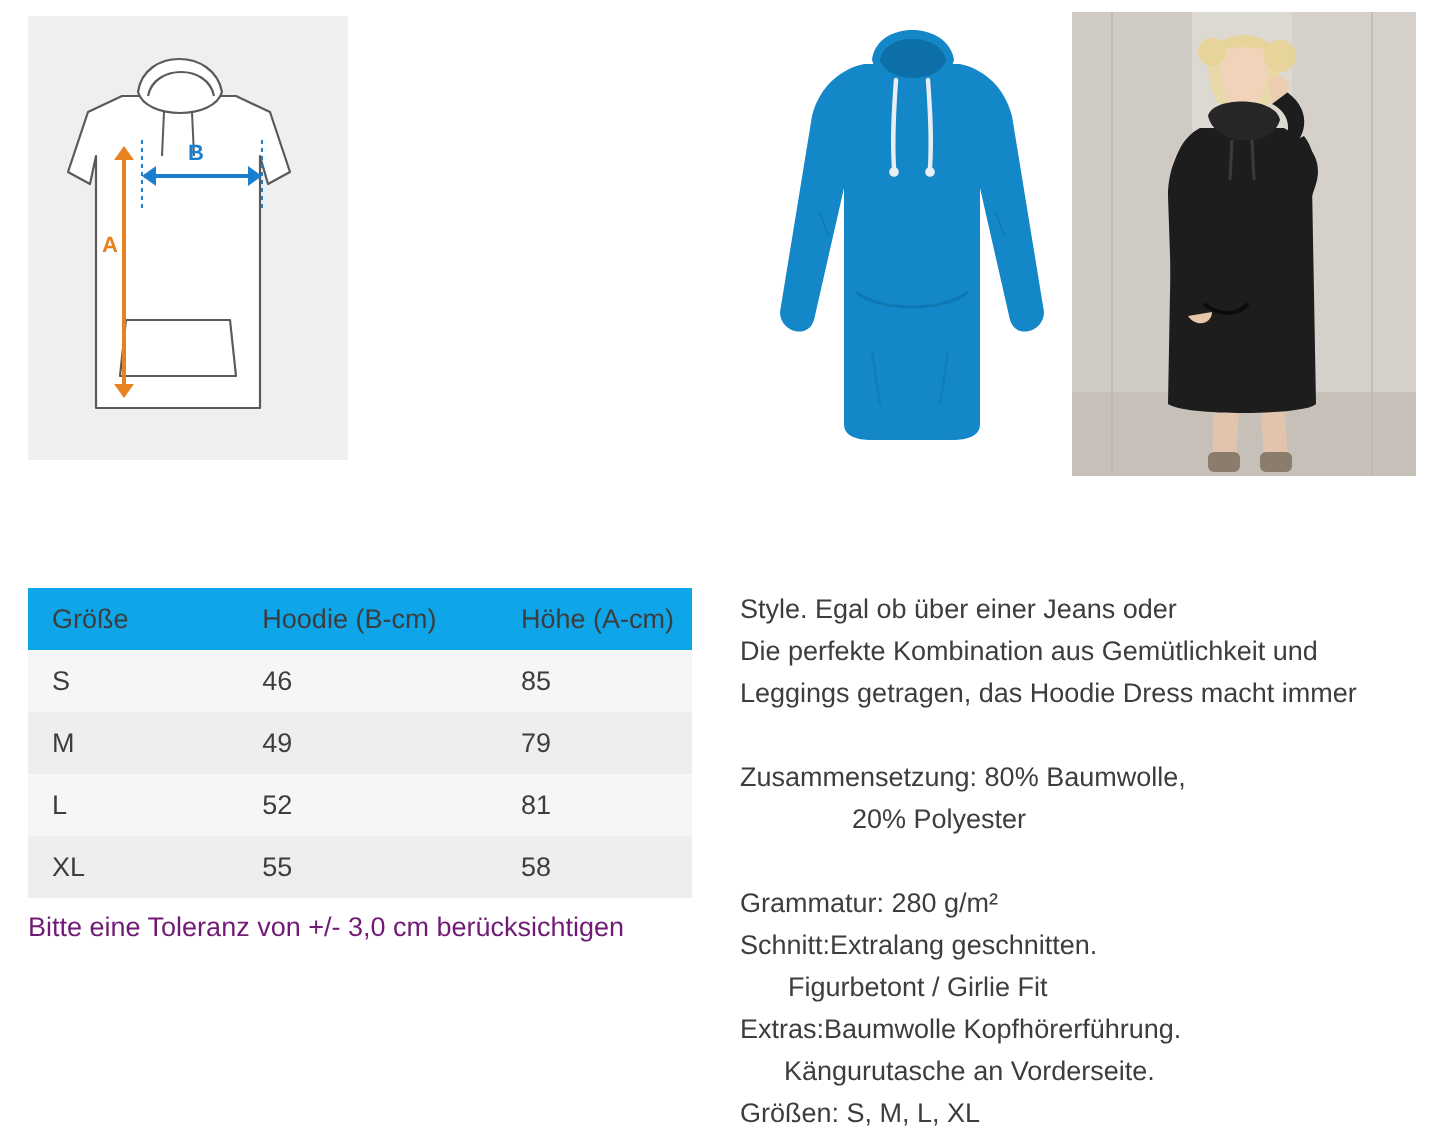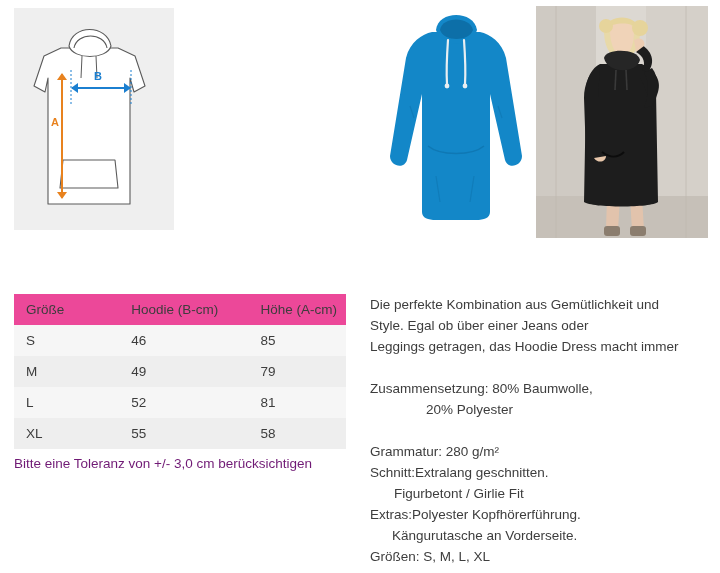--- a/index.html
+++ b/index.html
@@ -70,21 +70,21 @@
     border-collapse: collapse;
     font-size: 13.5px;
   }
   .size-table th, .size-table td {
     text-align: left;
     padding: 8px 0 8px 12px;
     font-weight: normal;
     color: #3d3d3d;
   }
   .size-table th { color: #3d3d3d; }
-  .size-table thead tr { background: #ec4899; }
+  .size-table thead tr { background: #0ea5e9; }
   .size-table tbody tr:nth-child(odd) { background: #f6f6f6; }
   .size-table tbody tr:nth-child(even) { background: #eeeeee; }
   .col-size  { width: 104px; }
   .col-width { width: 132px; }
   .col-height{ width: 96px; }
 
   .tolerance {
     position: absolute;
     left: 14px;
     top: 184px;
@@ -274,27 +274,27 @@
         <td>XL</td>
         <td>55</td>
         <td>58</td>
       </tr>
     </tbody>
   </table>
 
   <div class="tolerance">Bitte eine Toleranz von +/- 3,0 cm berücksichtigen</div>
 
   <div class="desc">
+    <p>Style. Egal ob über einer Jeans oder</p>
     <p>Die perfekte Kombination aus Gemütlichkeit und</p>
-    <p>Style. Egal ob über einer Jeans oder</p>
     <p>Leggings getragen, das Hoodie Dress macht immer</p>
     <div class="para-gap"></div>
     <p>Zusammensetzung: 80% Baumwolle,</p>
     <p class="indent-1">20% Polyester</p>
     <div class="para-gap"></div>
     <p>Grammatur: 280 g/m²</p>
     <p>Schnitt:Extralang geschnitten.</p>
     <p class="indent-2">Figurbetont / Girlie Fit</p>
-    <p>Extras:Polyester Kopfhörerführung.</p>
+    <p>Extras:Baumwolle Kopfhörerführung.</p>
     <p class="indent-3">Kängurutasche an Vorderseite.</p>
     <p>Größen:  S, M, L, XL</p>
   </div>
 </div>
 
 </body></html>

